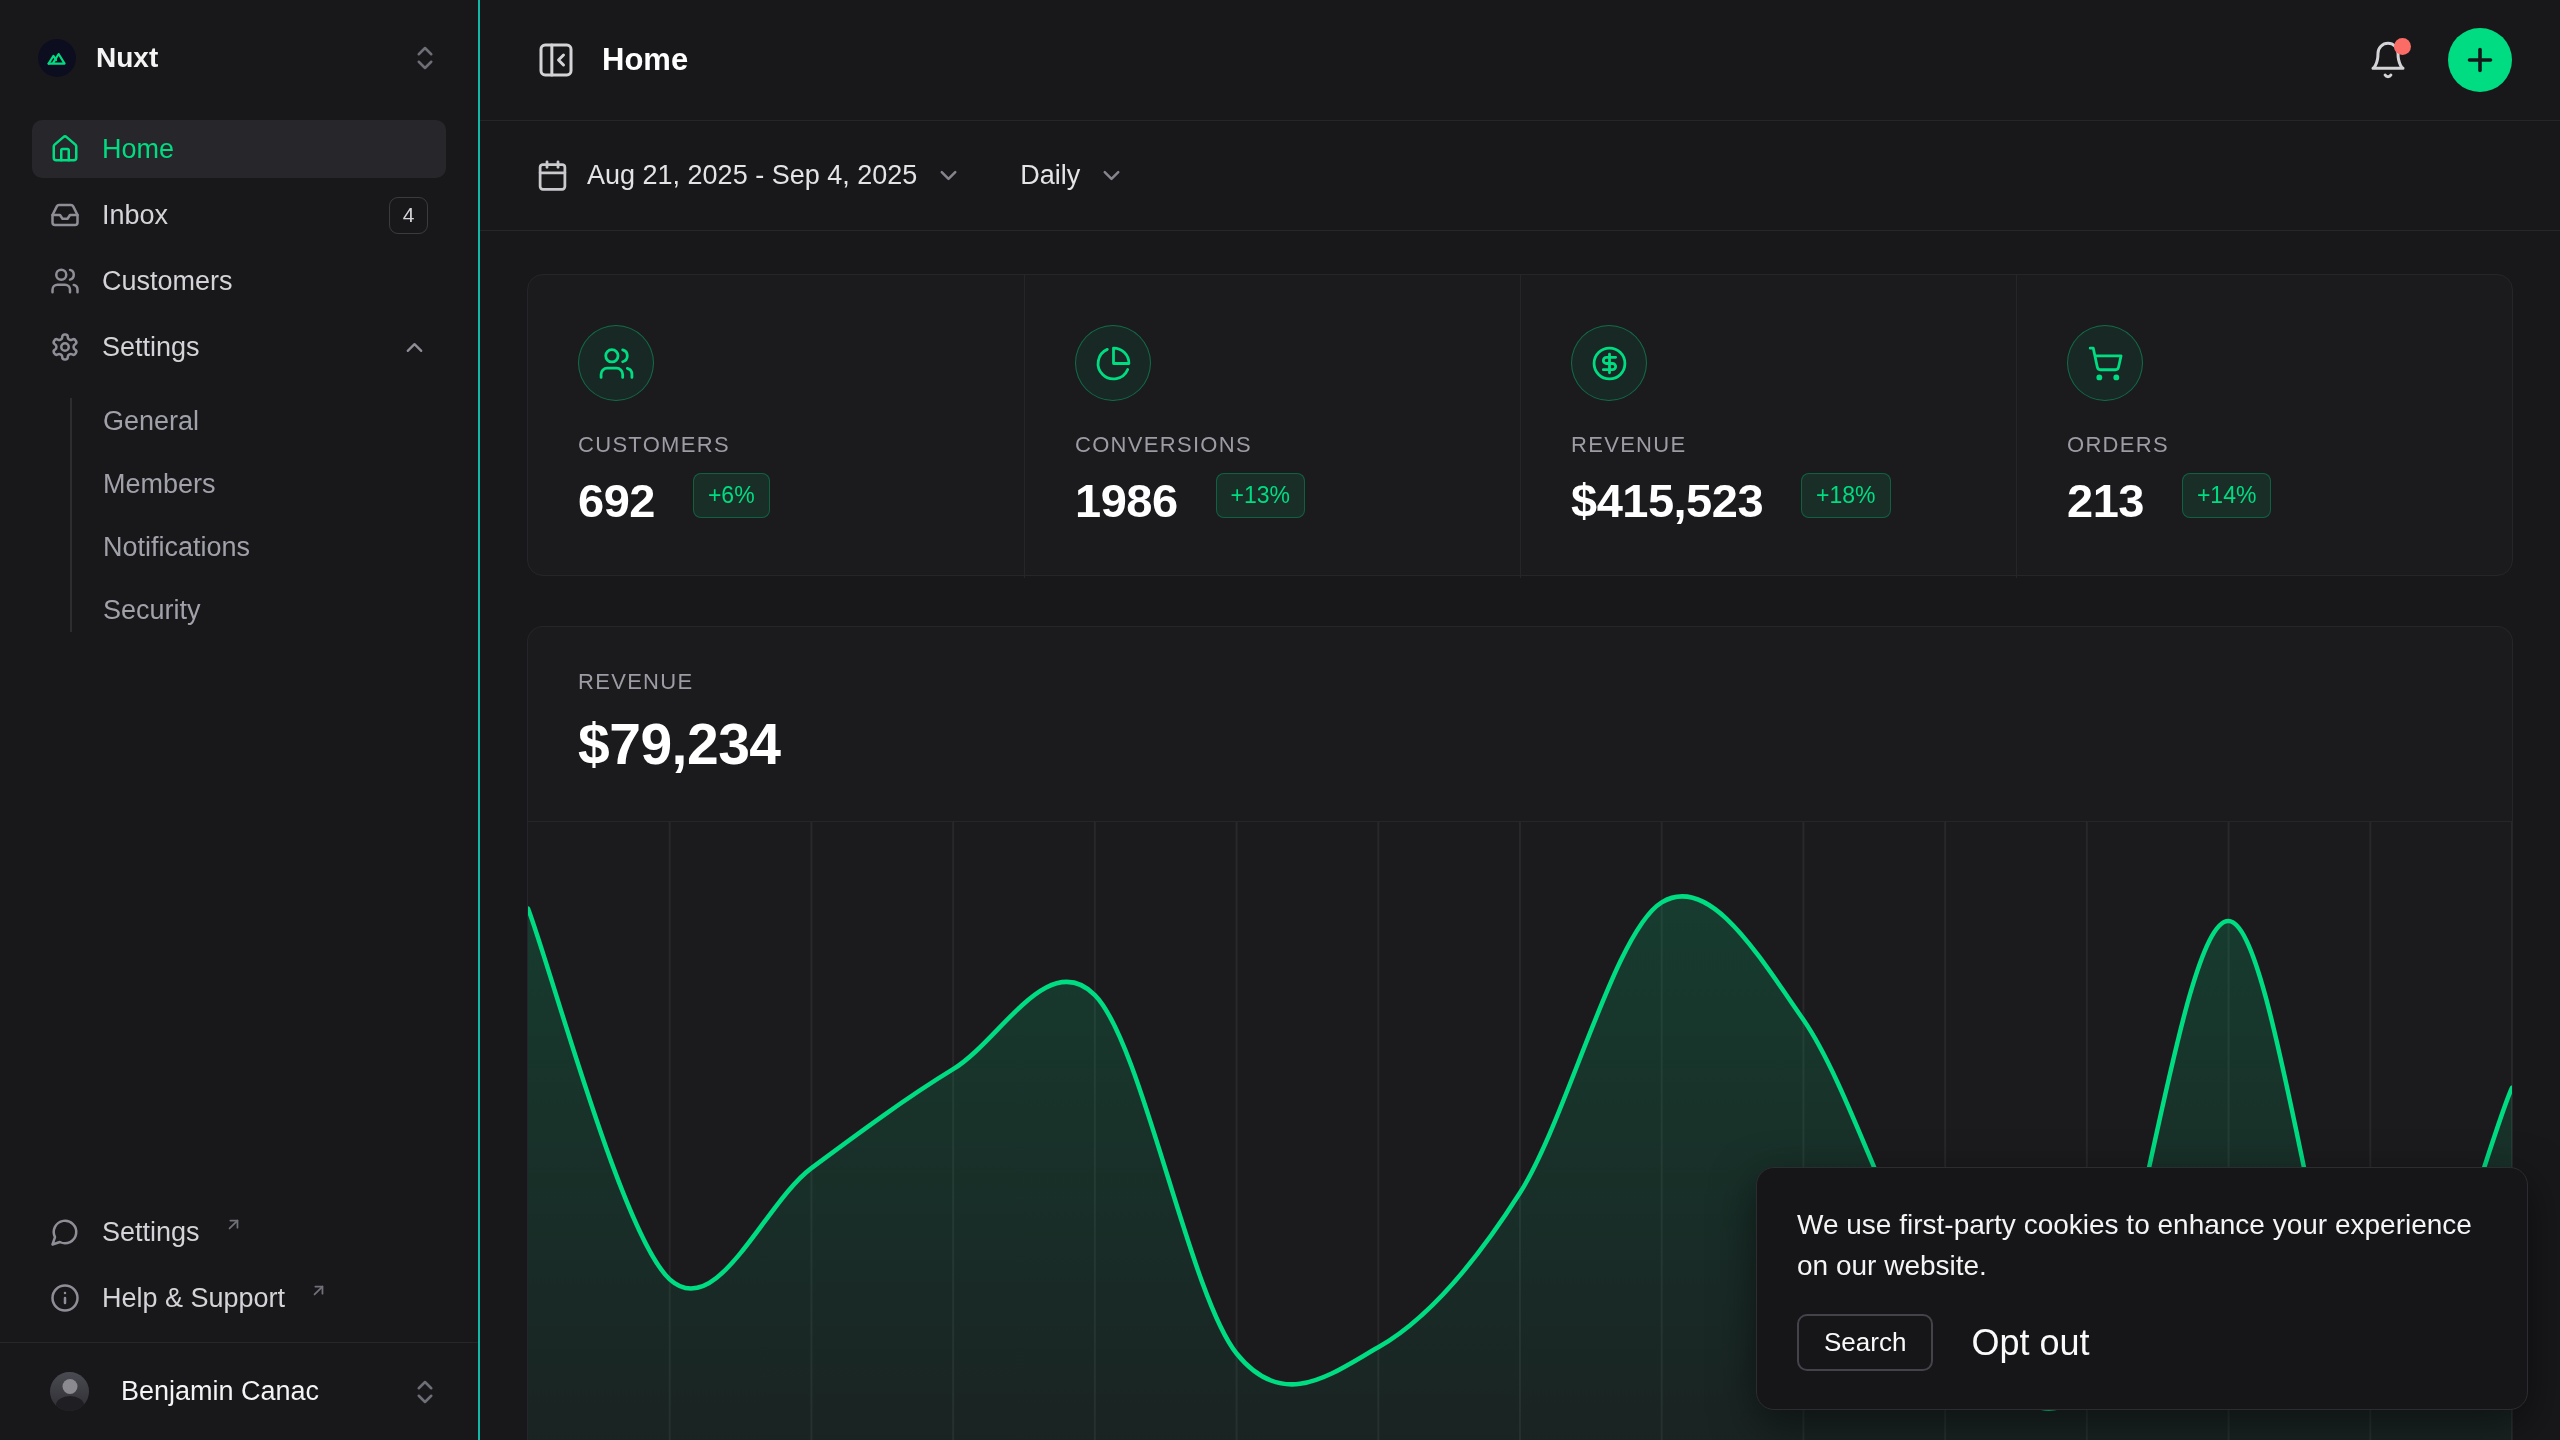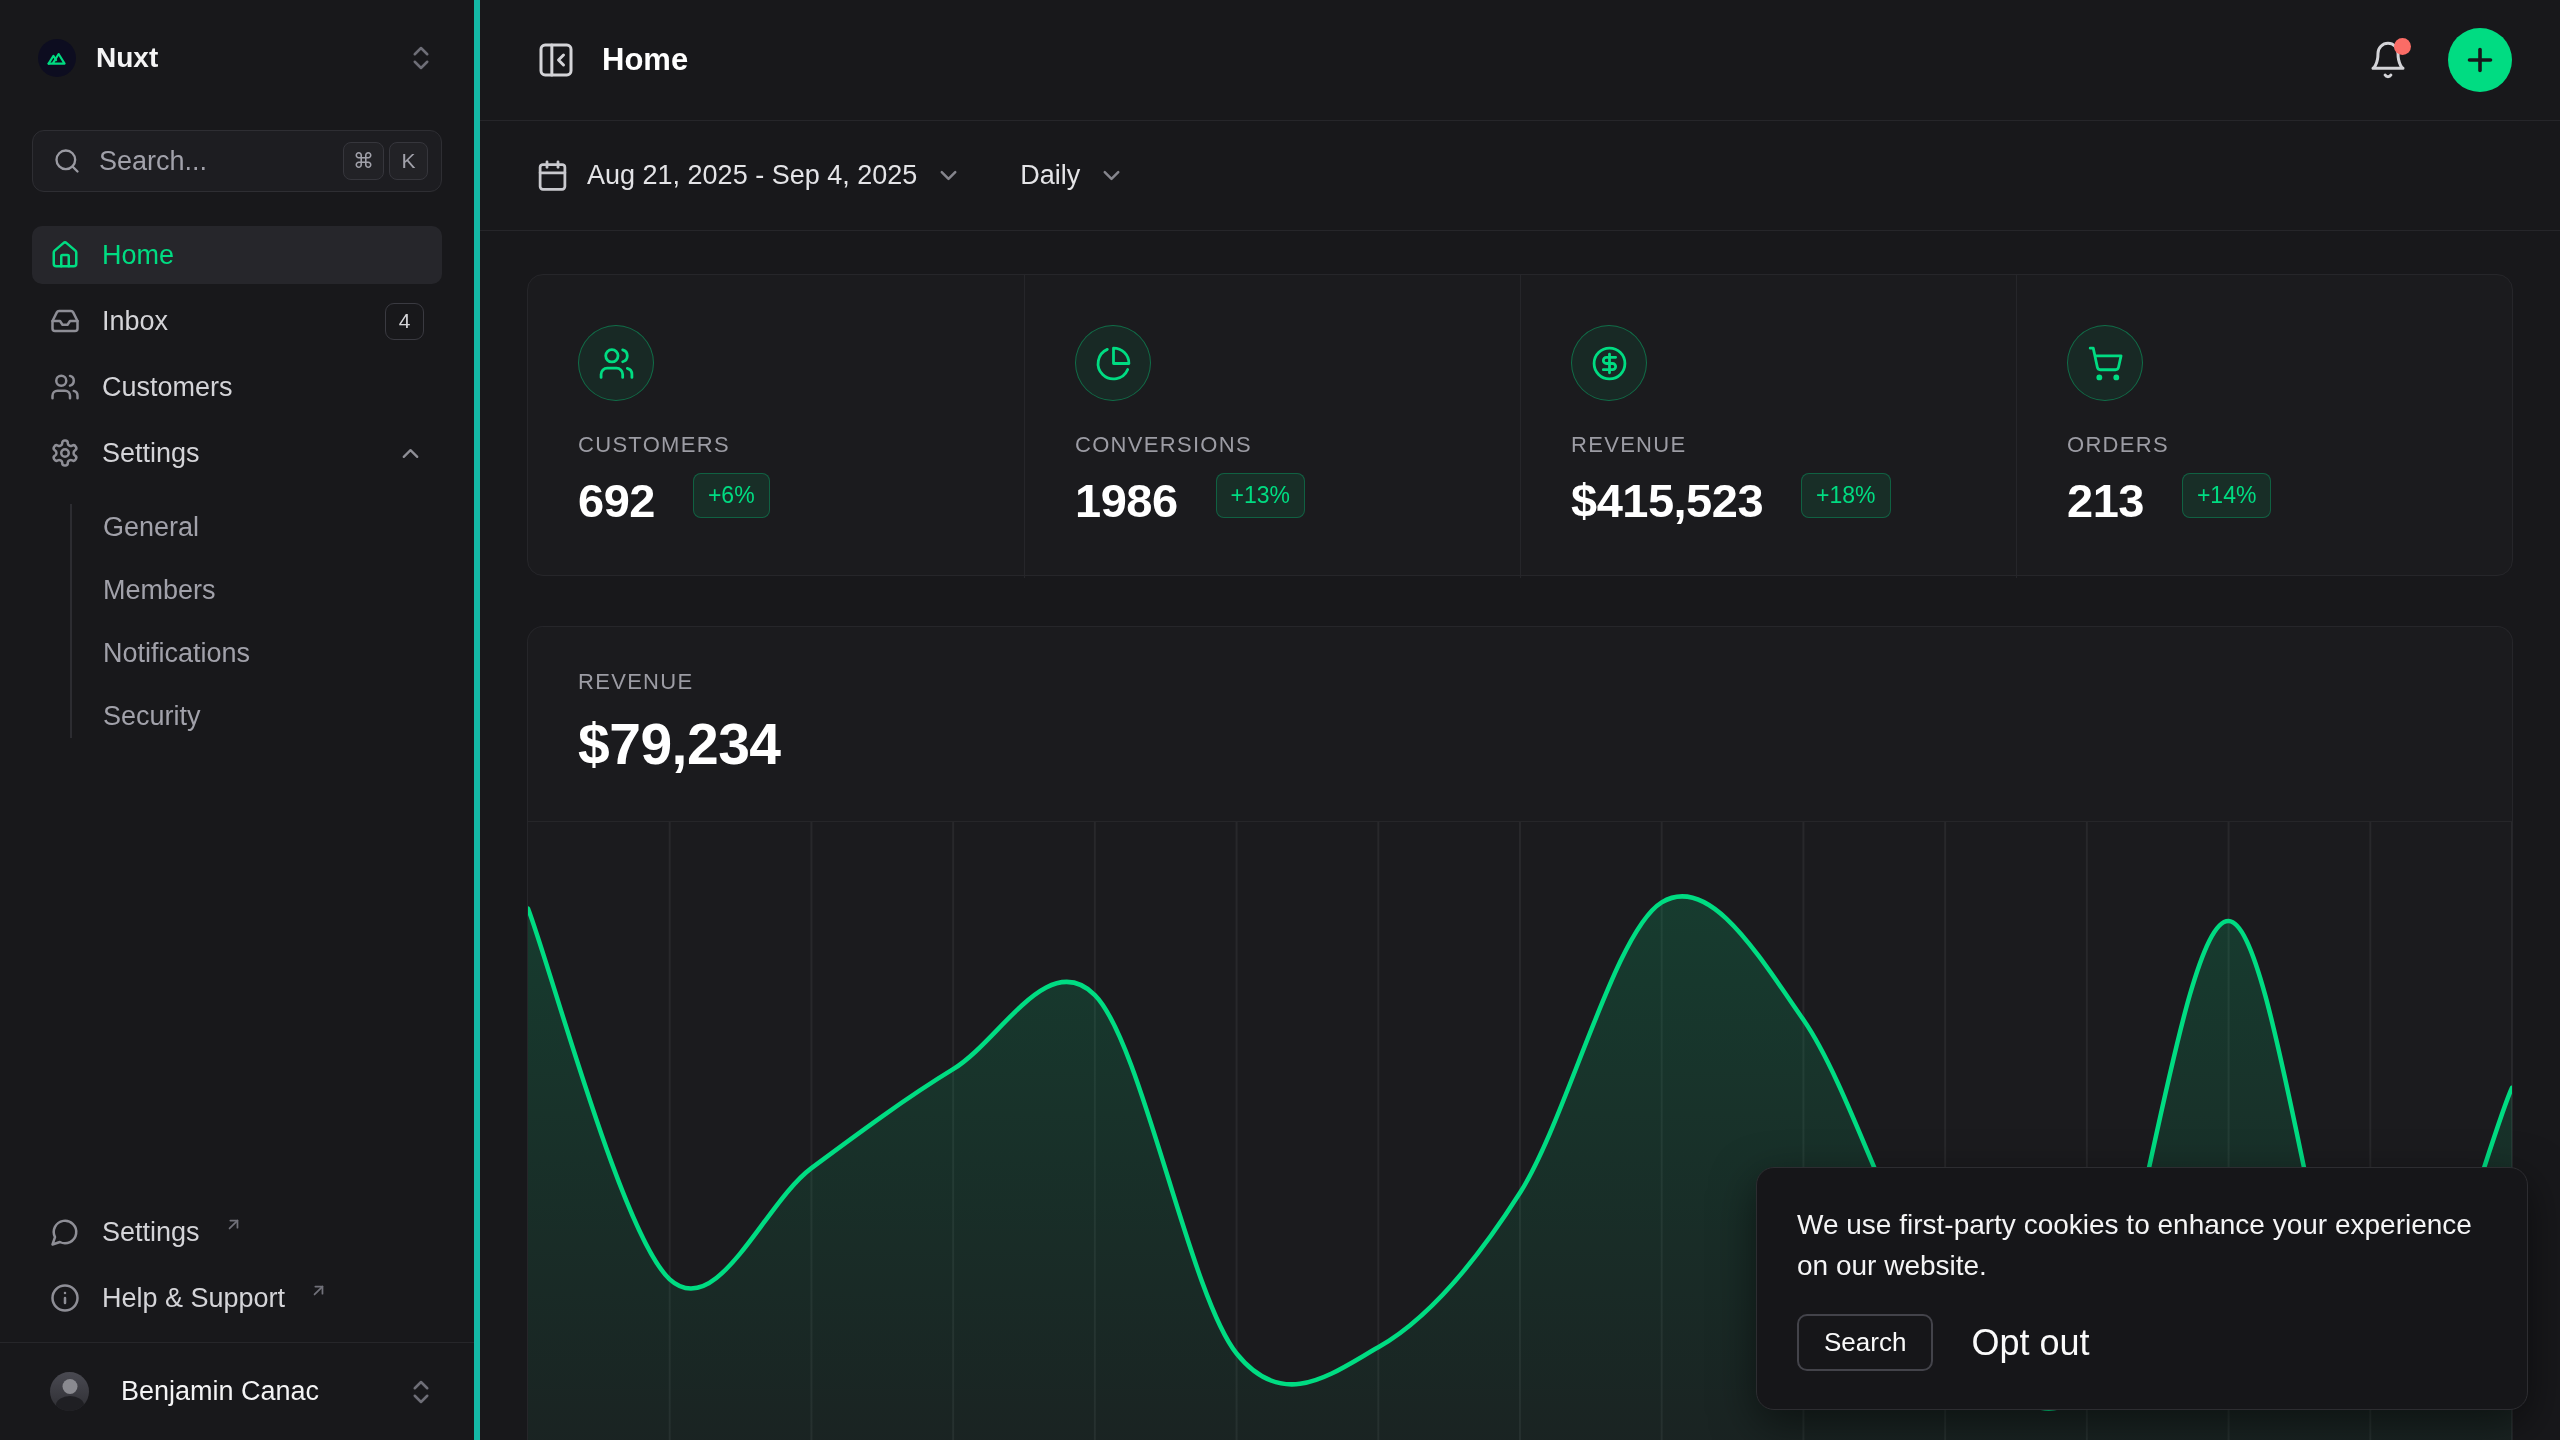--- a/index.html
+++ b/index.html
@@ -9,21 +9,21 @@
     background:#18181b;
     color:#e4e4e7;
     font-family:"Liberation Sans","DejaVu Sans",sans-serif;
   }
   svg { display:block; }
   button { font-family:inherit; cursor:pointer;text-align:center; }
 
   
   .sidebar {
     width:480px; min-width:480px; height:100%;
-    border-right:6px solid #14b8a6;
+    border-right:2px solid #14b8a6;
     display:flex; flex-direction:column;
     padding:30px 32px 0;
   }
   .ws-row { display:flex; align-items:center; gap:20px; padding:0 6px; height:56px; border-radius:10px; }
   .ws-logo { width:38px; height:38px; border-radius:50%; background:#0d0d20; display:flex; align-items:center; justify-content:center; }
   .ws-logo svg { width:27px; height:27px; color:#00dc82; }
   .ws-name { font-size:28px; font-weight:600; color:#f4f4f5; flex:1; }
   .updown { width:30px; height:30px; color:#6e6e77; }
 
   .search {
@@ -179,31 +179,20 @@
         <path d="M7.7 16.6 13 8l5.3 8.6H4.1"></path>
       </svg>
     </span>
     <span class="ws-name">Nuxt</span>
     <svg class="updown" viewBox="0 0 24 24" fill="none" stroke="currentColor" stroke-width="2" stroke-linecap="round" stroke-linejoin="round">
         <path d="m7 15 5 5 5-5"></path>
         <path d="m7 9 5-5 5 5"></path>
       </svg>
   </div>
 
-  <div class="search">
-    <svg class="s-icon" viewBox="0 0 24 24" fill="none" stroke="currentColor" stroke-width="2" stroke-linecap="round">
-        <circle cx="11" cy="11" r="8"></circle>
-        <path d="m21 21-4.3-4.3"></path>
-      </svg>
-    <span class="search-ph">Search...</span>
-    <span class="kbds">
-      <span class="kbd">⌘</span>
-      <span class="kbd">K</span>
-    </span>
-  </div>
 
   <nav class="nav">
     <button class="nav-item active">
       <svg class="lead" viewBox="0 0 24 24" fill="none" stroke="currentColor" stroke-width="2" stroke-linecap="round" stroke-linejoin="round">
           <path d="M15 21v-8a1 1 0 0 0-1-1h-4a1 1 0 0 0-1 1v8"></path>
           <path d="M3 10a2 2 0 0 1 .709-1.528l7-6a2 2 0 0 1 2.582 0l7 6A2 2 0 0 1 21 10v9a2 2 0 0 1-2 2H5a2 2 0 0 1-2-2z"></path>
         </svg>
       <span>Home</span>
     </button>
     <button class="nav-item">

